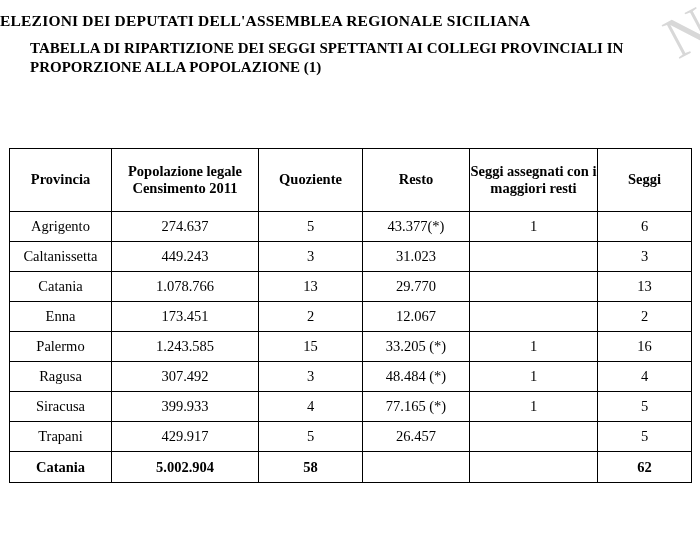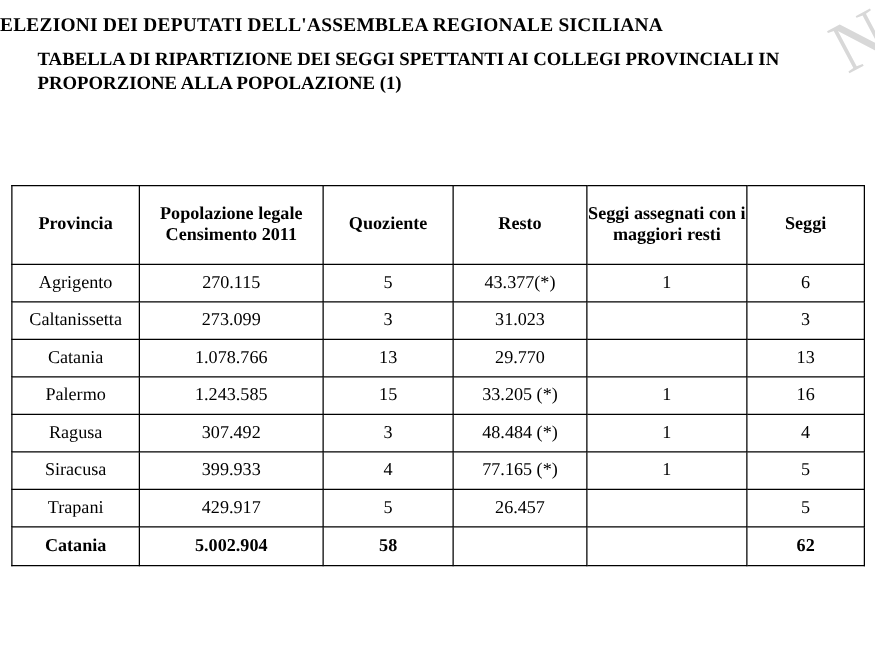--- a/index.html
+++ b/index.html
@@ -121,41 +121,49 @@
             <th>Popolazione legale Censimento 2011</th>
             <th>Quoziente</th>
             <th>Resto</th>
             <th>Seggi assegnati con i maggiori resti</th>
             <th>Seggi</th>
           </tr>
         </thead>
         <tbody>
           <tr>
             <td>Agrigento</td>
-            <td>270.115</td>
+            <td>274.637</td>
             <td>5</td>
             <td>43.377(*)</td>
             <td>1</td>
             <td>6</td>
           </tr>
           <tr>
             <td>Caltanissetta</td>
-            <td>273.099</td>
+            <td>449.243</td>
             <td>3</td>
             <td>31.023</td>
             <td></td>
             <td>3</td>
           </tr>
           <tr>
             <td>Catania</td>
             <td>1.078.766</td>
             <td>13</td>
             <td>29.770</td>
             <td></td>
             <td>13</td>
+          </tr>
+          <tr>
+            <td>Enna</td>
+            <td>173.451</td>
+            <td>2</td>
+            <td>12.067</td>
+            <td></td>
+            <td>2</td>
           </tr>
           <tr>
             <td>Palermo</td>
             <td>1.243.585</td>
             <td>15</td>
             <td>33.205 (*)</td>
             <td>1</td>
             <td>16</td>
           </tr>
           <tr>

